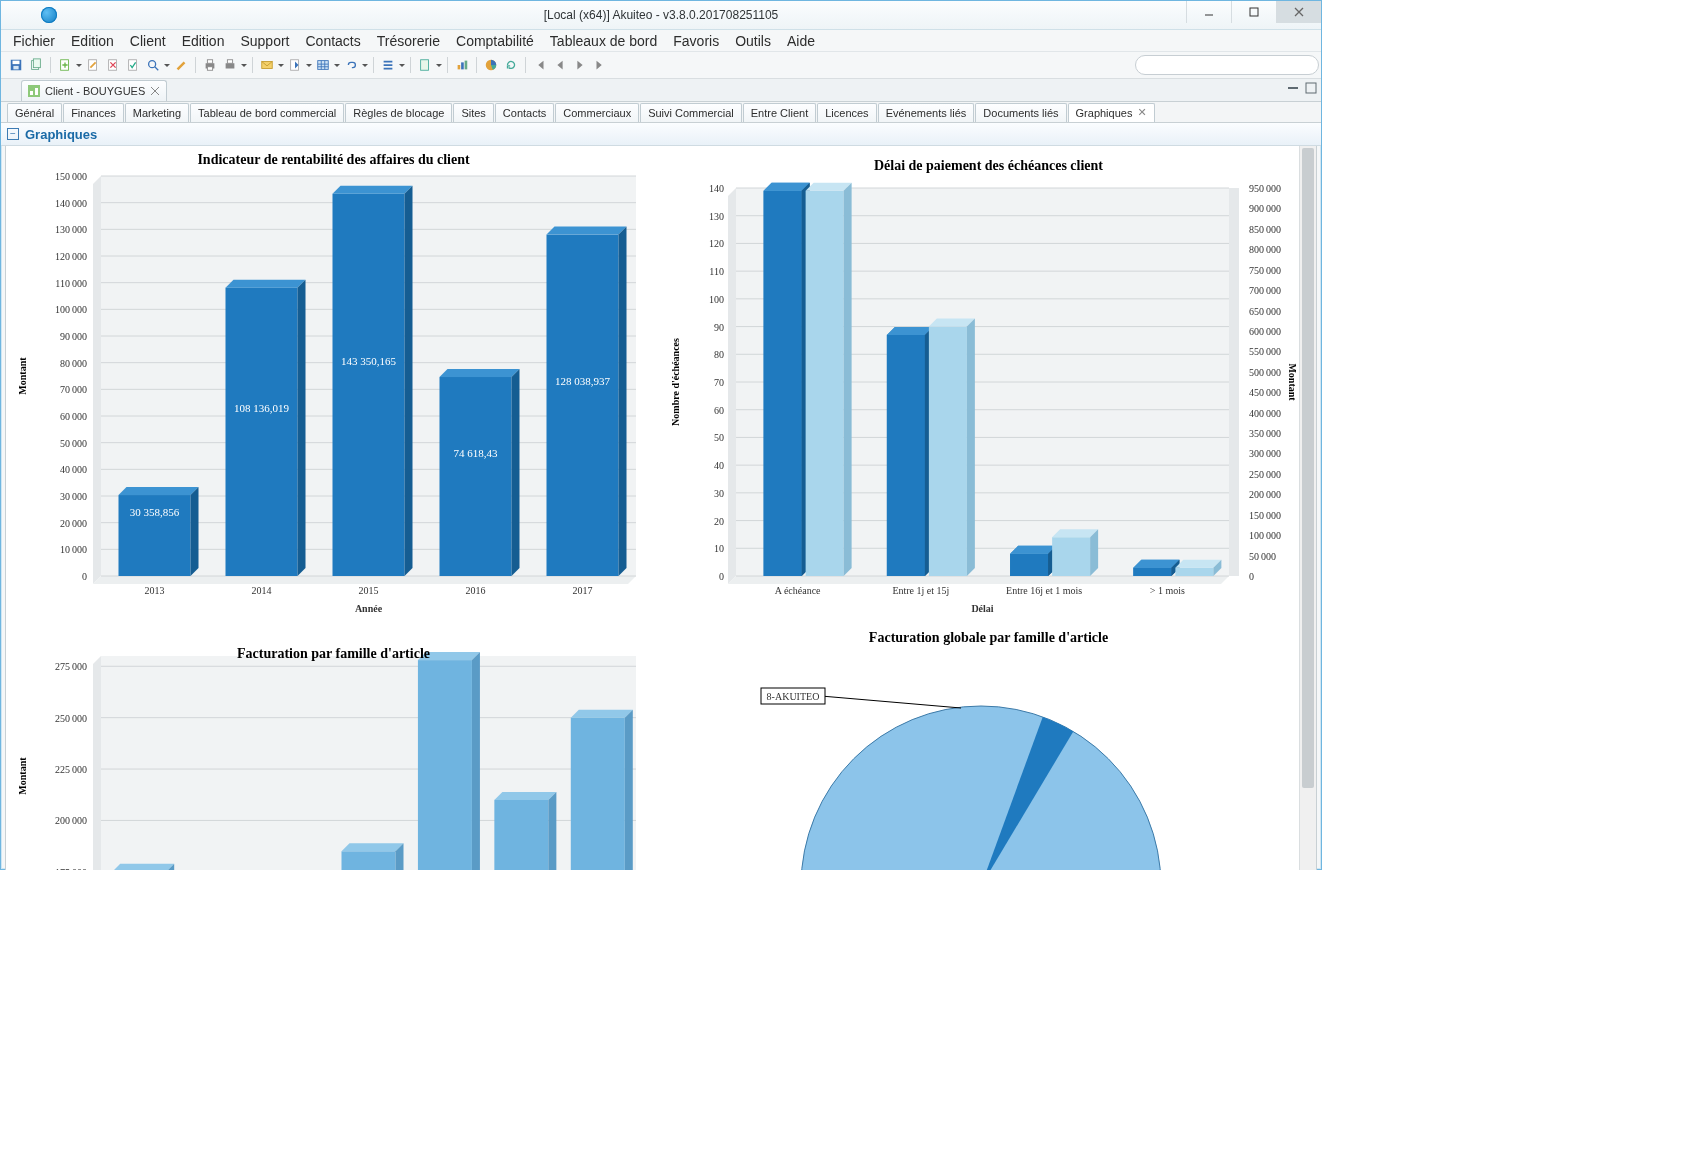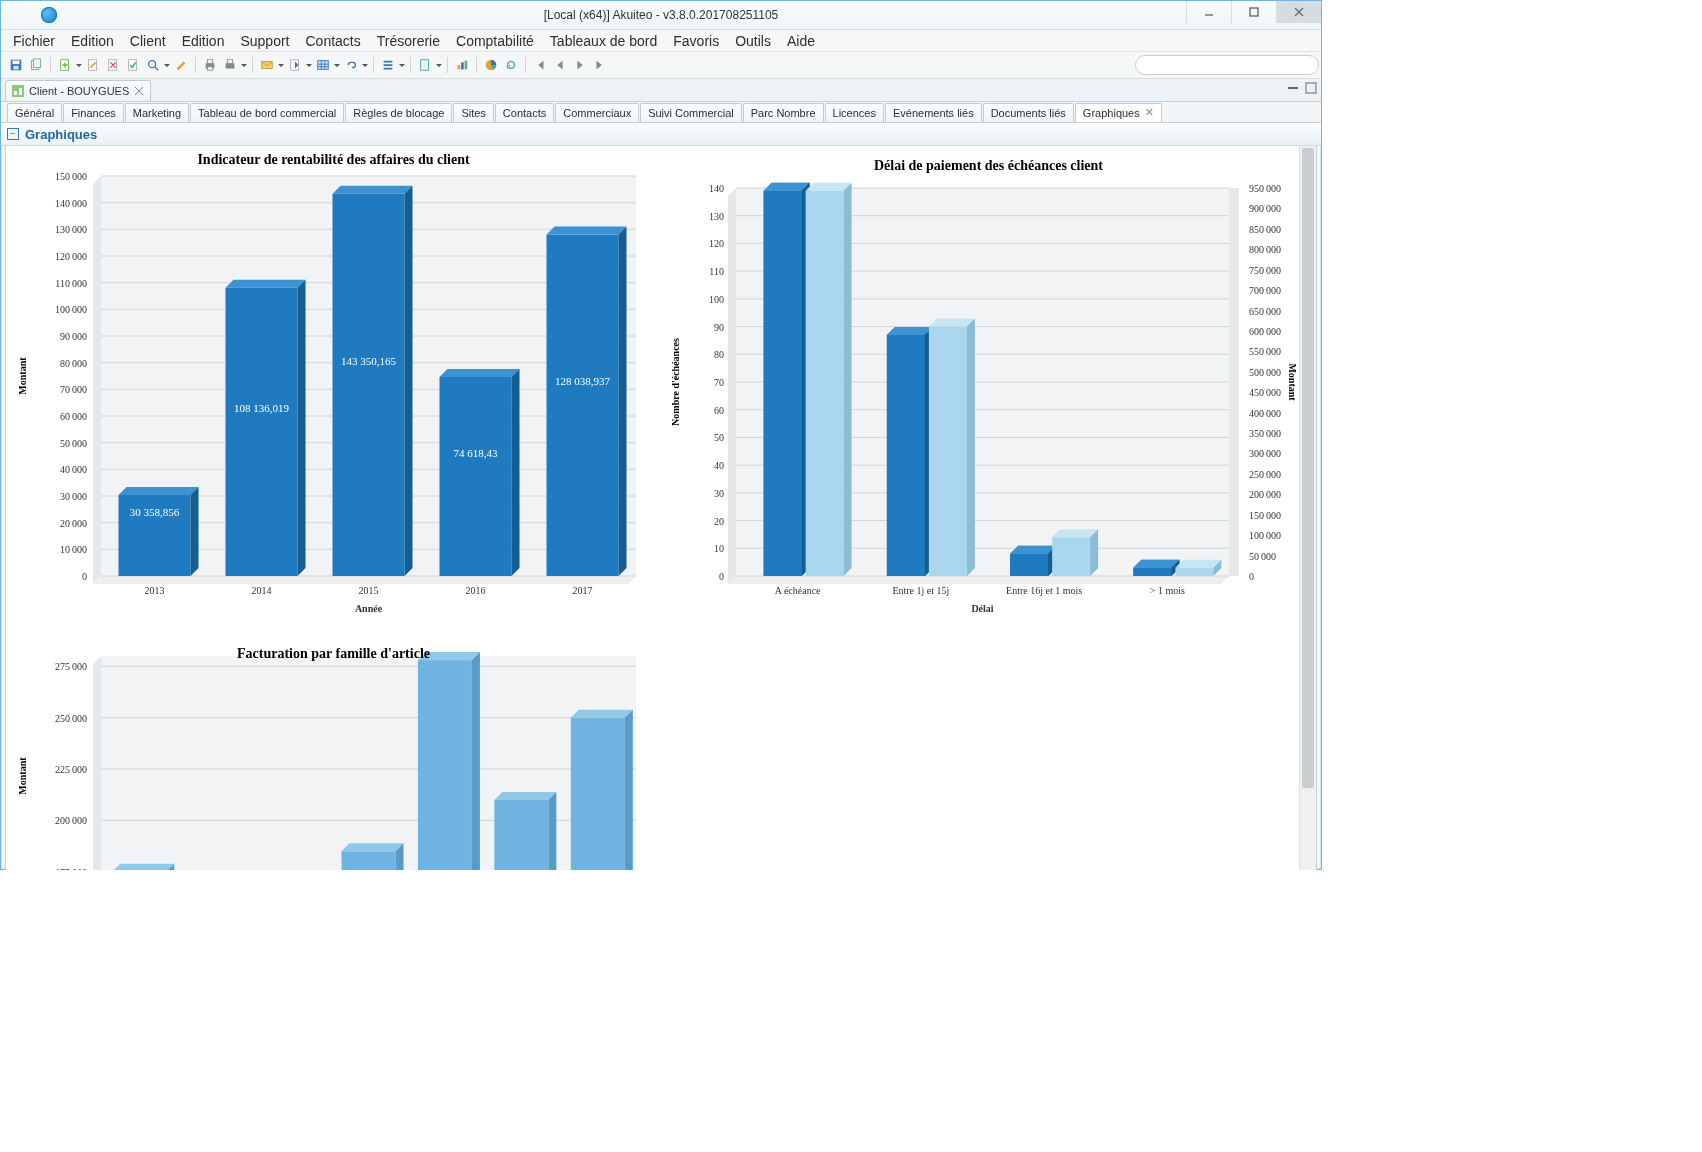--- a/index.html
+++ b/index.html
@@ -34,21 +34,21 @@
   .search-wrap { margin-left:auto; display:flex; align-items:center; }
   .search { width:150px; height:18px; border:1px solid #c7ced3; border-radius:10px; padding:0 22px 0 10px;
             background:#fff; font-size:11px; position:relative; }
   .search-clear { width:16px; height:16px; margin-left:-20px; border-radius:50%; background:#ccc; color:#fff;
                   display:flex; align-items:center; justify-content:center; font-size:10px; }
   
   .editor-tabs { height:22px; background:#eef2f4; display:flex; align-items:flex-end; padding-left:4px;
                  border-bottom:1px solid #c8d0d4; position:relative; }
   .etab { background:linear-gradient(#fdfeff,#eef3f6); border:1px solid #c1ccd2; border-bottom:none;
           height:20px; display:flex; align-items:center; padding:0 6px; gap:5px; border-radius:3px 3px 0 0;
-          font-size:11px; }
+          font-size:11px;margin-left:16px; }
   .etab-icon { width:12px; height:12px; }
   .etab-close { width:10px; height:10px; color:#7e7e7e; }
   .editor-ctrls { position:absolute; right:4px; top:3px; display:flex; gap:6px; color:#5e6a71; }
   .editor-ctrls span { width:12px; height:12px; }
   
   .subtabs { height:20px; background:#f3f5f6; display:flex; align-items:center; padding-left:6px;
              border-bottom:1px solid #c8d0d4; font-size:11px; }
   .stab { padding:1px 7px; border:1px solid #c1ccd2; border-bottom:none; border-radius:2px 2px 0 0;
           background:linear-gradient(#fdfeff,#f1f5f7); margin-right:1px; color:#2d2d2d; height:16px;
           display:flex; align-items:center; }
@@ -329,21 +329,21 @@
   <div class="subtabs">
     <div class="stab">Général</div>
     <div class="stab">Finances</div>
     <div class="stab">Marketing</div>
     <div class="stab">Tableau de bord commercial</div>
     <div class="stab">Règles de blocage</div>
     <div class="stab">Sites</div>
     <div class="stab">Contacts</div>
     <div class="stab">Commerciaux</div>
     <div class="stab">Suivi Commercial</div>
-    <div class="stab">Parc Nombre</div>
+    <div class="stab">Entre Client</div>
     <div class="stab">Licences</div>
     <div class="stab">Evénements liés</div>
     <div class="stab">Documents liés</div>
     <div class="stab active">
       <span>Graphiques</span>
       <span class="close">✕</span>
     </div>
   </div>
 
   <div class="section-hdr">
@@ -566,20 +566,31 @@
             <rect x="488.3571428571429" y="173.88888888888886" width="54" height="226.11111111111114" class="bar3d-face lt"></rect>
             <polygon points="488.3571428571429,173.88888888888886 496.3571428571429,165.88888888888886 550.3571428571429,165.88888888888886 542.3571428571429,173.88888888888886" class="bar3d-top lt"></polygon>
             <polygon points="542.3571428571429,173.88888888888886 550.3571428571429,165.88888888888886 550.3571428571429,392 542.3571428571429,400" class="bar3d-side lt"></polygon>
             <rect x="564.7857142857142" y="91.66666666666663" width="54" height="308.33333333333337" class="bar3d-face lt"></rect>
             <polygon points="564.7857142857142,91.66666666666663 572.7857142857142,83.66666666666663 626.7857142857142,83.66666666666663 618.7857142857142,91.66666666666663" class="bar3d-top lt"></polygon>
             <polygon points="618.7857142857142,91.66666666666663 626.7857142857142,83.66666666666663 626.7857142857142,392 618.7857142857142,400" class="bar3d-side lt"></polygon>
             <text x="20" y="150" transform="rotate(-90 20 150)" font-weight="bold" class="axis-label-v">Montant</text>
           </svg>
       </div>
 
+      <div class="chart-cell c4">
+        <div class="chart-title">Facturation globale par famille d'article</div>
+        <svg width="645" height="260" id="svg-c4">
+            <circle cx="320" cy="260" r="180" fill="#8cc4ea" stroke="#3c7aa8" stroke-width="1"></circle>
+            <path d="M320 260 L381.7216053419813 90.91291168747179 A180 180 0 0 1 412.31210690941 105.47338443508943 Z" fill="#1f7abf"></path>
+            <line x1="300" y1="82" x2="160" y2="70" stroke="#000"></line>
+            <line x1="160" y1="70" x2="120" y2="70" stroke="#000"></line>
+            <rect x="100" y="62" width="64" height="16" fill="#fff" stroke="#000"></rect>
+            <text x="132" y="74" text-anchor="middle" class="tick">8-AKUITEO</text>
+          </svg>
+      </div>
     </div>
     <div class="scroll-v">
       <div class="scroll-arrow" style="top:0">▴</div>
       <div class="scroll-thumb"></div>
       <div class="scroll-arrow" style="bottom:0">▾</div>
     </div>
   </div>
 </div>
 
 </body></html>

